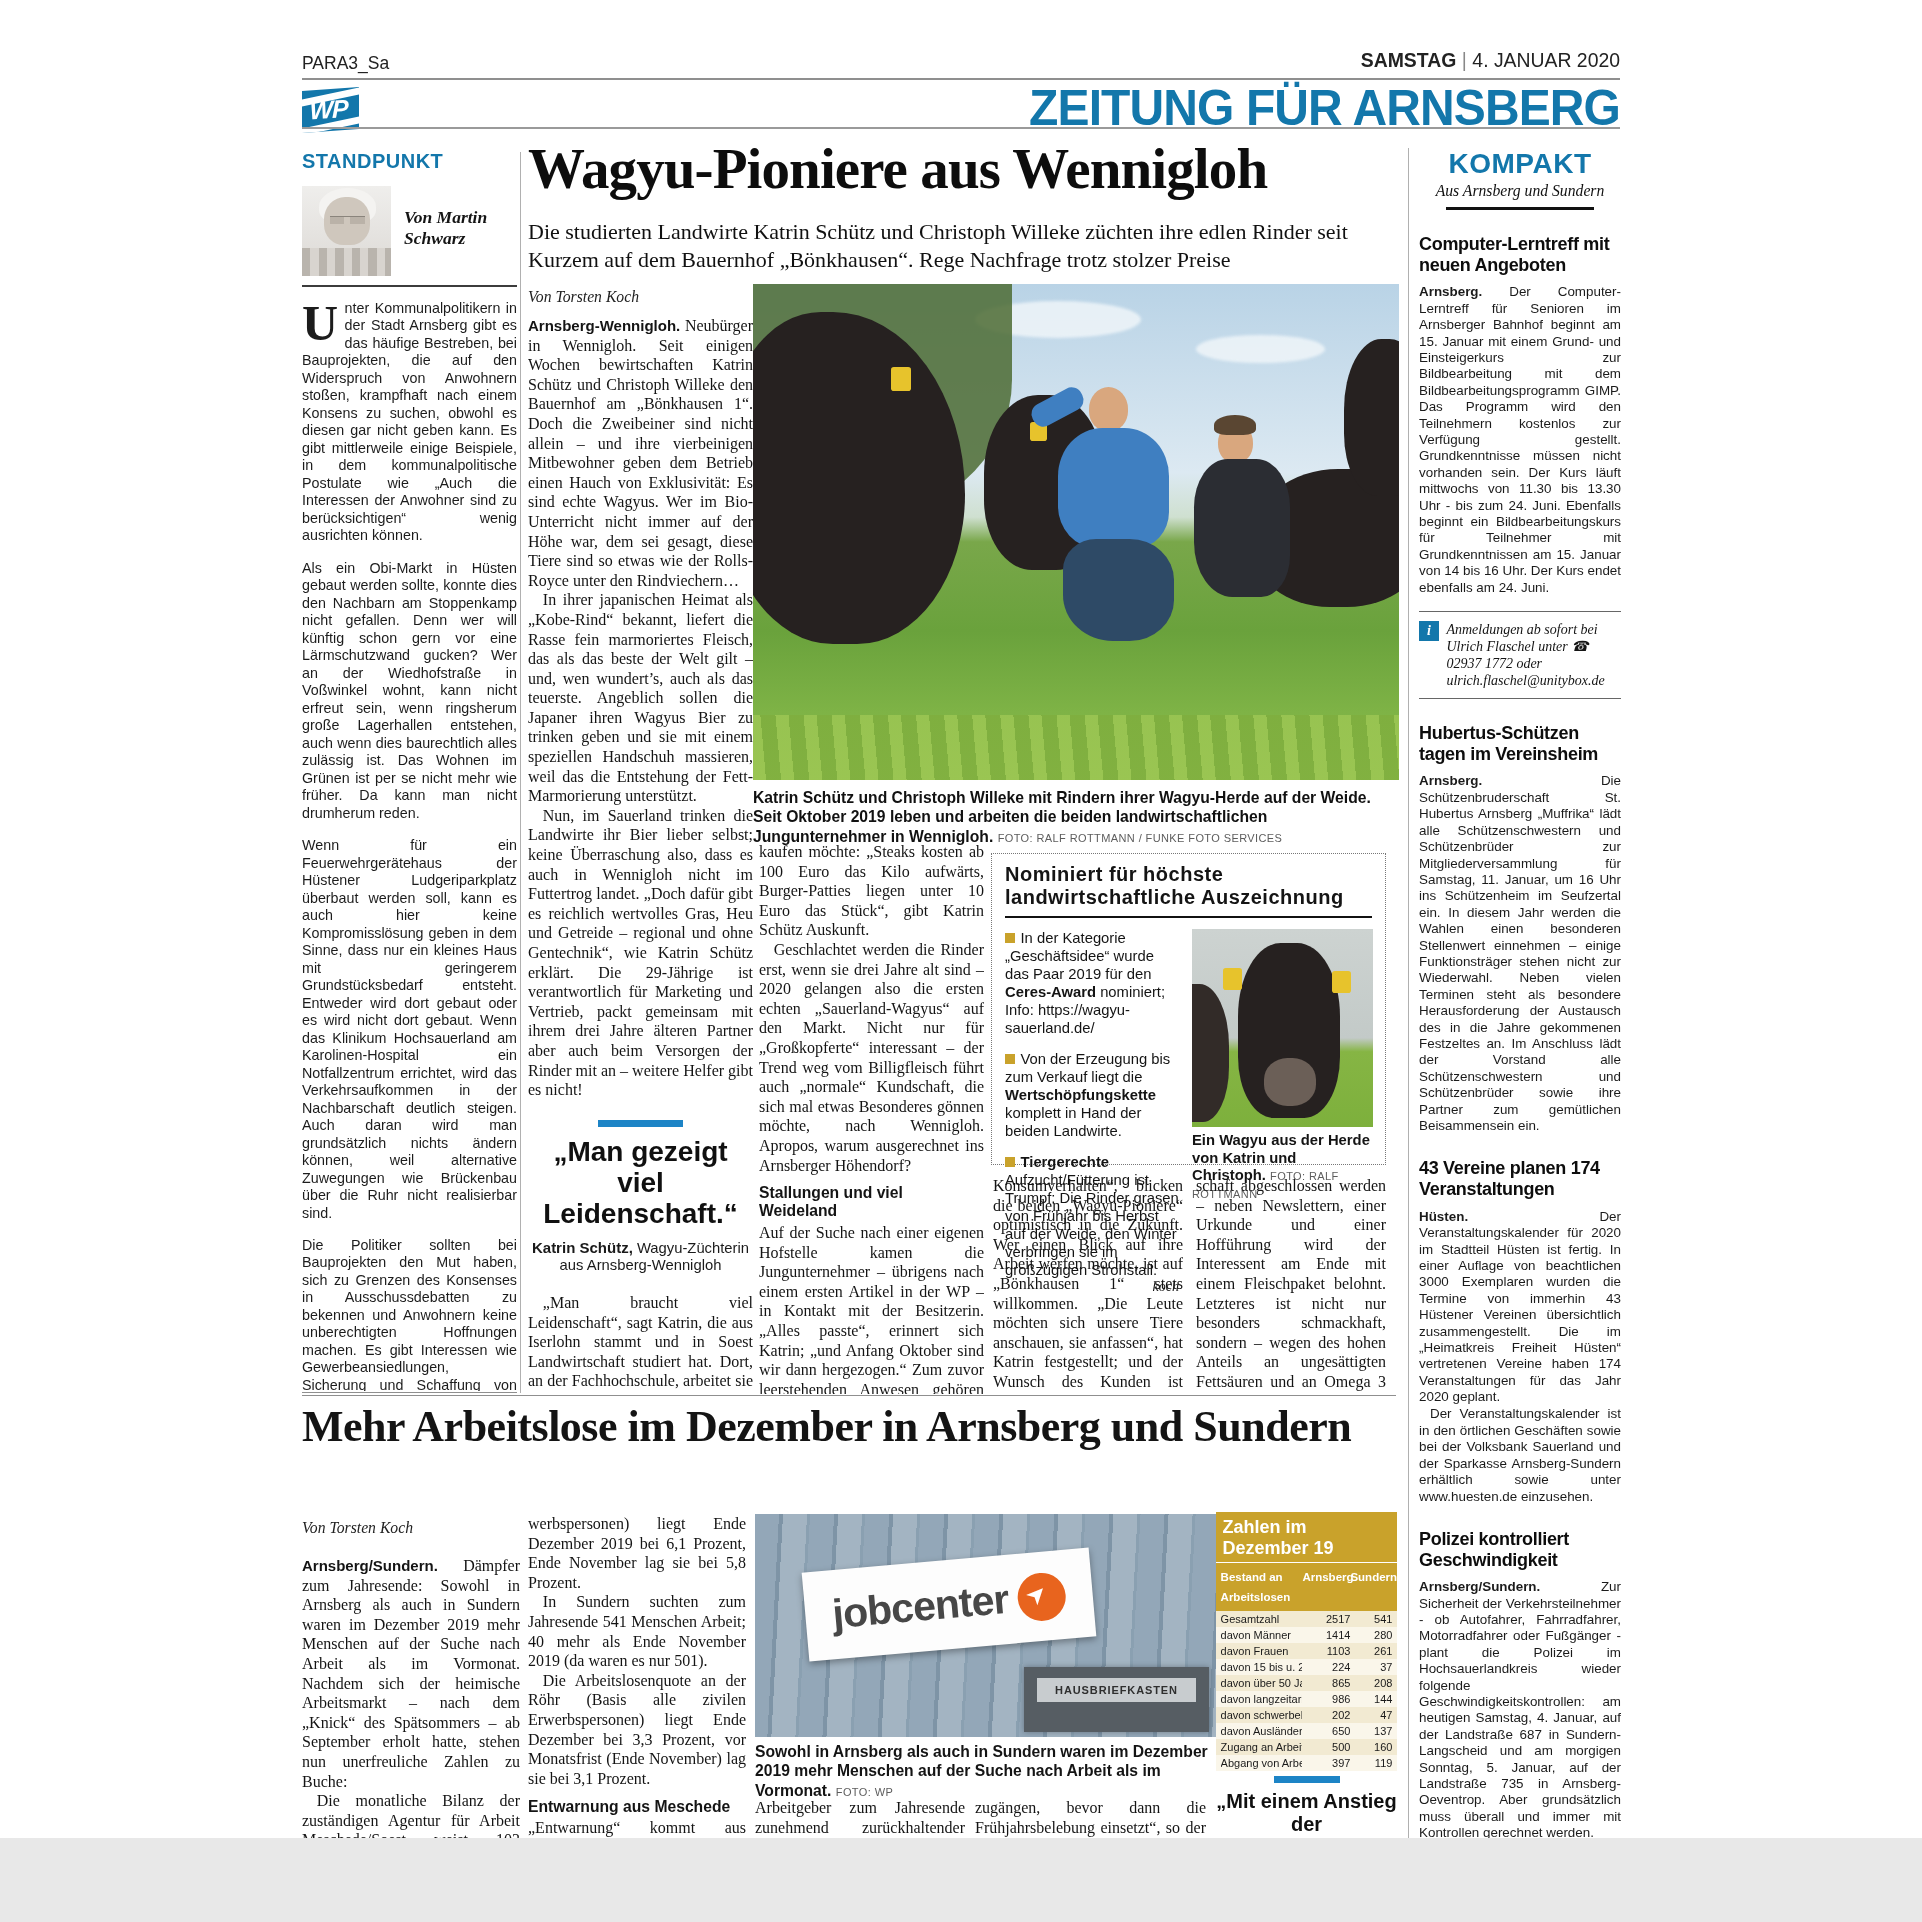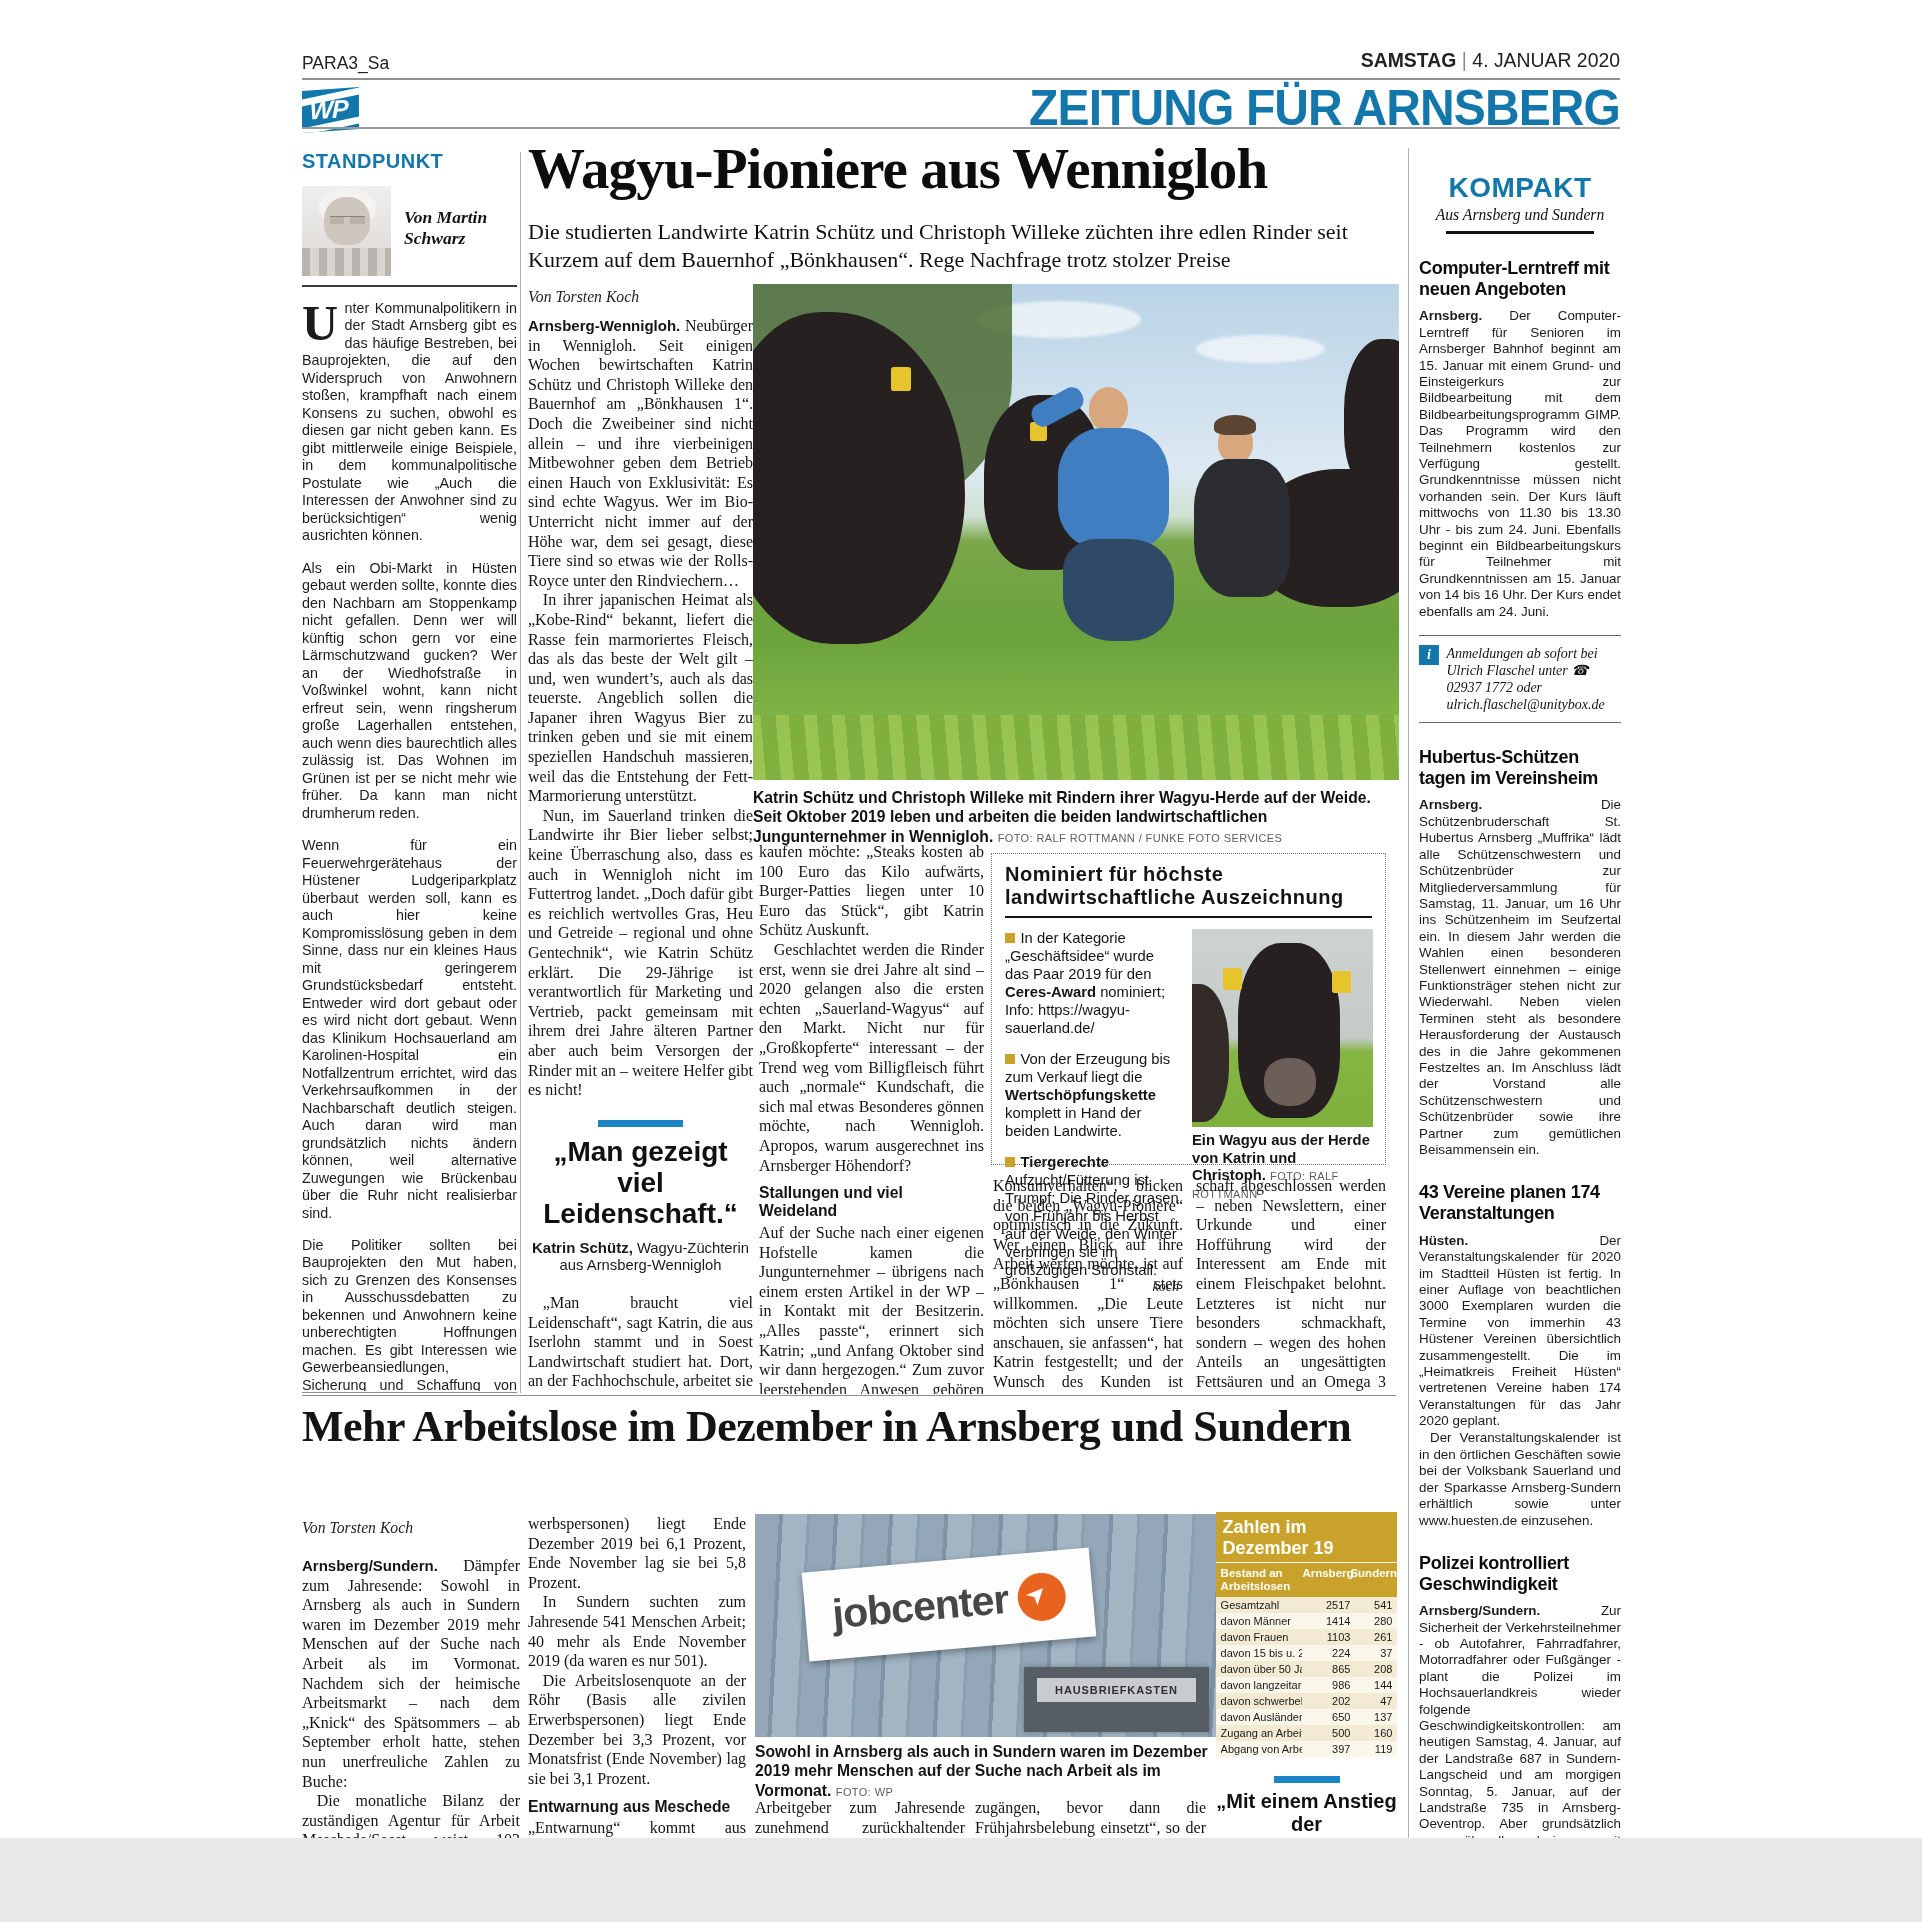--- a/index.html
+++ b/index.html
@@ -92,21 +92,21 @@
   .bullet { display:inline-block; width:10px; height:10px; background:#c9a22b; margin-right:5.5px; }
   .signoff { font:italic 14px "Liberation Serif",serif; float:right; }
   .nbox-right { margin-left:13px; width:181px; }
   .cow-photo { width:181px; height:198px; position:relative; overflow:hidden;
       background:linear-gradient(#cdd3d1 0%,#c3cac8 55%,#86b544 62%,#7db03c 100%); }
   .nbox-caption { margin-top:5.5px; font:bold 14.8px/17.5px "Liberation Sans",sans-serif; }
 
   
   .kompakt { position:absolute; left:1419px; top:148px; width:202px; height:1761px; overflow:hidden;
              font-family:"Liberation Sans",sans-serif; }
-  .k-head { text-align:center;margin-top:24px; }
+  .k-head { text-align:center; }
   .k-title { font-weight:bold; font-size:28px; letter-spacing:0.5px; color:#1377ab; }
   .k-sub { font:italic 15.7px "Liberation Serif",serif; color:#111; margin-top:1.8px; }
   .k-subrule { width:148px; height:2.8px; background:#111; margin:7.4px auto 0; }
   .k-item-title { font-weight:bold; font-size:18px; line-height:21px; letter-spacing:-0.3px; margin:24px 0 8.3px; color:#0d0d0d; }
   .k-body { font-size:13.4px; line-height:16.4px; text-align:justify; color:#1b1b1b; }
   .k-body + .k-body { text-indent:11px; margin-top:0.9px; }
   .k-lead { font-weight:bold; }
   .k-info { border-top:0.9px solid #666; border-bottom:0.9px solid #666; padding:9.2px 0; margin:14.8px 0 3.7px; display:flex; }
   .k-info-icon { width:20px; height:20px; background:#1377ab; color:#fff; font:italic bold 14px/20px "Liberation Serif",serif;
                  text-align:center; flex:none; margin-right:7.4px; }
@@ -129,21 +129,21 @@
   .jc-badge { width:48px; height:48px; background:#e8641e; border-radius:50%; margin-left:9.2px; position:relative; flex:none; }
   .jc-badge:after { content:"➤"; position:absolute; left:9.2px; top:7.4px; color:#fff; font-size:24px; transform:rotate(-42deg); }
   .jc-box { position:absolute; right:26px; bottom:5.5px; width:185px; height:65px; background:#565d63; box-shadow:0 0 5.5px rgba(0,0,0,.3); }
   .jc-plate { position:absolute; left:13px; top:11px; width:159px; height:24px; background:#c8cccf;
               font:bold 11px/24px "Liberation Sans",sans-serif; letter-spacing:0.9px; text-align:center; color:#2f2f2f; }
   .jobs-caption { position:absolute; left:755px; top:1742px; width:480px; font:bold 15.7px/19.4px "Liberation Sans",sans-serif; }
 
   
   .ztable { position:absolute; left:1216px; top:1512px; width:181px; font-family:"Liberation Sans",sans-serif; }
   .z-title { background:#c9a22b; color:#fff; font-weight:bold; font-size:18px; padding:4.6px 6.5px 3.7px; }
-  .z-head { background:#c9a22b; color:#fff; display:flex; font-weight:bold; font-size:11.5px; line-height:13px;
+  .z-head { background:#c9a22b; color:#fff; display:flex; font-weight:bold; font-size:11.5px; line-height:20px;
             padding:3.7px 4.6px; border-top:1.8px solid #fff; }
   .z-head .lbl { flex:1; }
   .z-c1 { width:48px; text-align:right; } .z-c2 { width:42px; text-align:right; }
   .z-row { display:flex; font-size:11px; line-height:16px; padding:0 4.6px; color:#1a1a1a; }
   .z-row:nth-child(odd) { background:#f2ead2; }
   .z-row:nth-child(even) { background:#faf6ea; }
   .z-row .lbl { flex:1; white-space:nowrap; overflow:hidden; }
 
   
   .jobs-quote { position:absolute; left:1216px; top:1776px; width:181px; text-align:center; }

